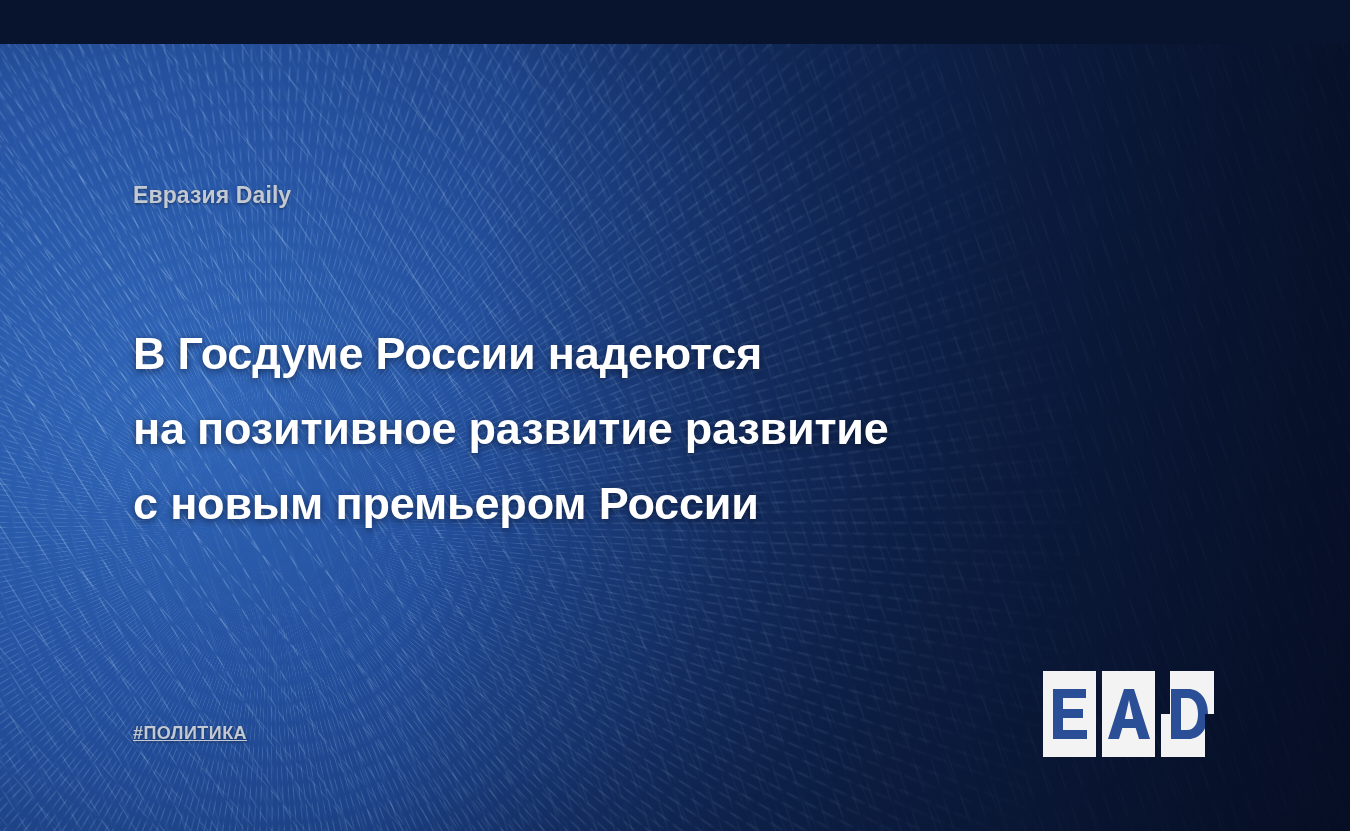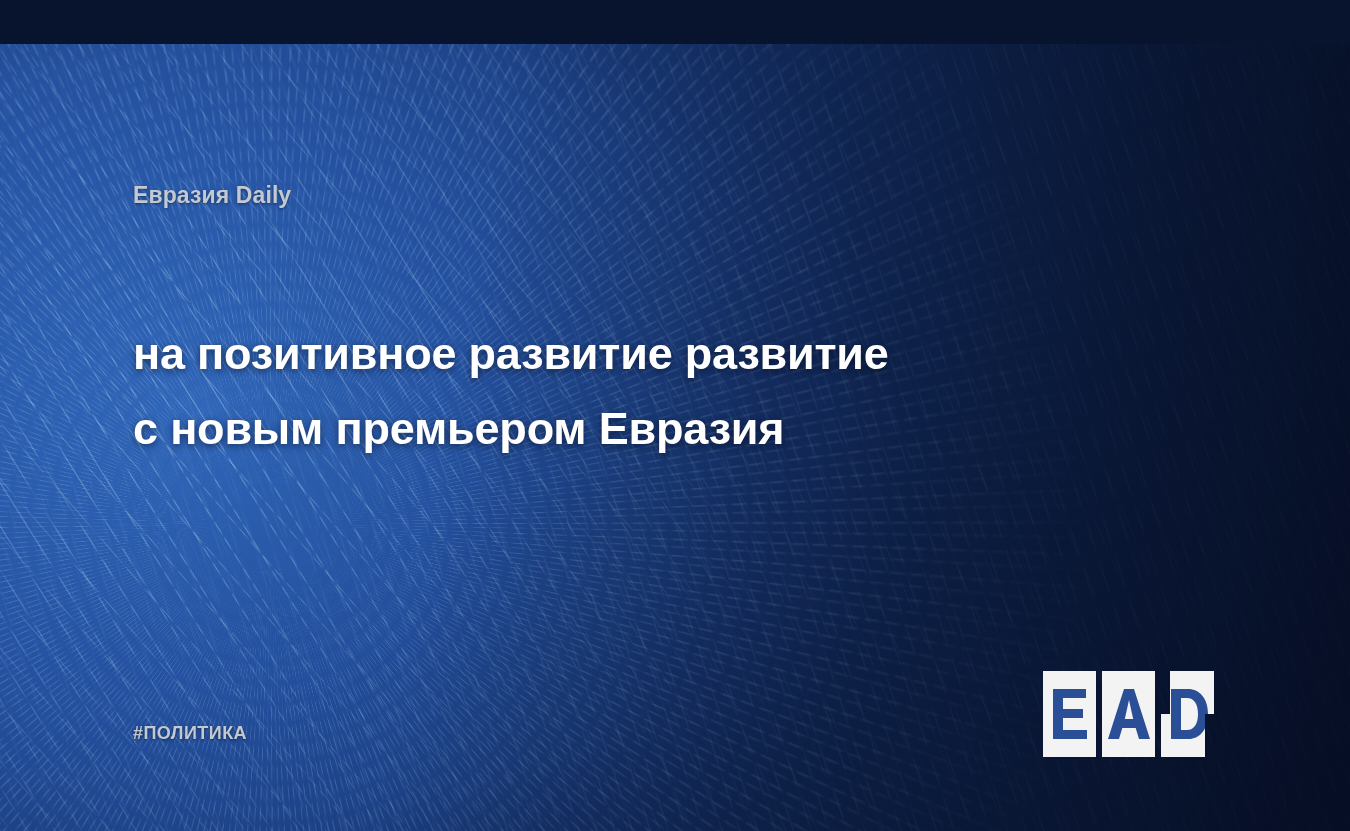--- a/index.html
+++ b/index.html
@@ -153,20 +153,21 @@
 
   .tag{
     position:absolute;
     left:133px; top:679px;
     font-size:18px;
     font-weight:bold;
     letter-spacing:.45px;
     color:#c3c9d2;
     white-space:nowrap;
     text-shadow:0 1px 3px rgba(0,0,0,.45);
+    text-decoration:underline;
   }
 
   
   .logo{
     position:absolute;
     left:1043px; top:627px;
     display:flex;
     align-items:flex-start;
     gap:6px;
   }
@@ -205,22 +206,23 @@
   <div class="trails-swirl"></div>
   <div class="trails-diag"></div>
   <div class="trails-speck"></div>
   <div class="bg-vignette"></div>
 
   <div class="content">
 
     <div class="brand">Евразия Daily</div>
 
     <h1 class="headline">
+      <span class="hl-line">В Госдуме России надеются</span>
       <span class="hl-line">на позитивное развитие развитие</span>
-      <span class="hl-line">с новым премьером Евразия</span>
+      <span class="hl-line">с новым премьером России</span>
     </h1>
 
     <div class="tag">#ПОЛИТИКА</div>
 
     <div class="logo">
 
       <div class="logo-tile">
         <svg width="34" height="50" viewBox="0 0 34 50" aria-hidden="true">
           <path fill="#2b4f96" d="M0 0h33v9H10v11h20v9H10v12h24v9H0z"></path>
         </svg>

